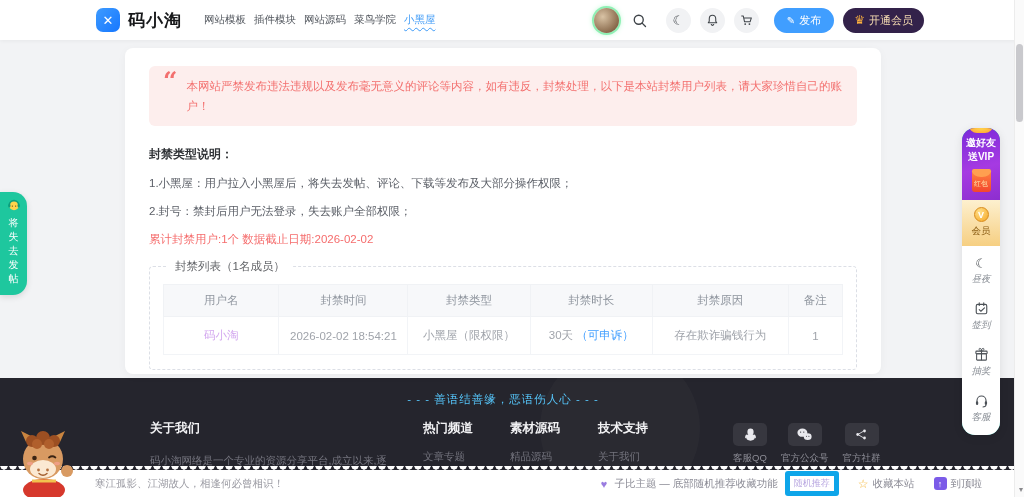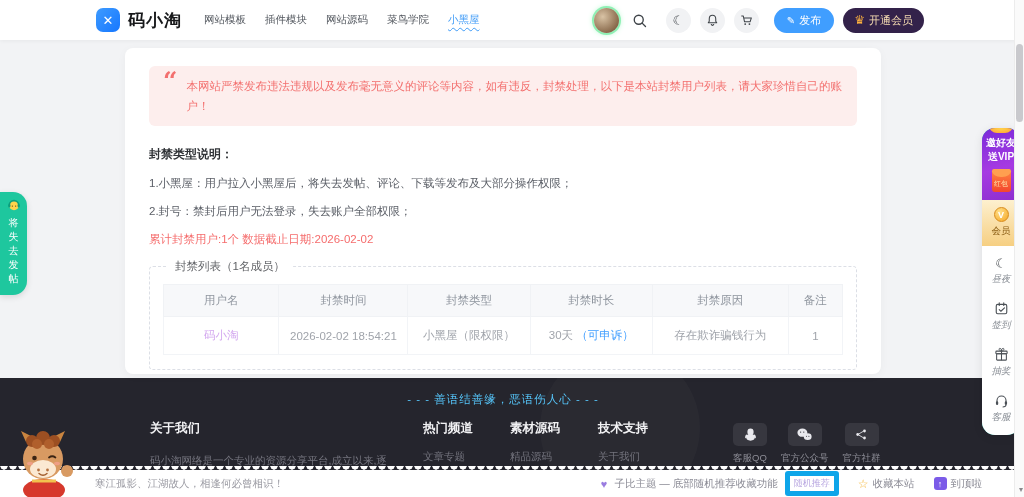--- a/index.html
+++ b/index.html
@@ -8,21 +8,21 @@
   .page { position:relative; width:1024px; height:497px; overflow:hidden; background:#f2f3f5; }
 
   
   .navbar { position:absolute; top:0; left:0; right:0; height:40px; background:#fff;
             display:flex; align-items:center; padding:0 100px 0 96px; z-index:20;
             box-shadow:0 1px 4px rgba(0,0,0,.05); }
   .logo { display:flex; align-items:center; gap:8px; }
   .logo-mark { width:24px; height:24px; border-radius:7px; background:linear-gradient(135deg,#3e9bff,#1677ff);
                color:#fff; font-weight:bold; font-size:13px; display:flex; align-items:center; justify-content:center; }
   .logo-text { font-size:17px; font-weight:800; color:#17181a; letter-spacing:1px; }
-  .menu { display:flex; gap:19px; margin-left:22px; }
+  .menu { display:flex; gap:8px; margin-left:22px; }
   .menu-item { font-size:10.5px; color:#50555c; cursor:pointer; white-space:nowrap; }
   .menu-item.active { color:#3f9bf7; text-decoration:underline; text-decoration-style:wavy;
                       text-decoration-color:#3f9bf7; text-decoration-thickness:1px; text-underline-offset:4px; }
   .nav-right { margin-left:auto; display:flex; align-items:center; gap:9px; }
   .avatar { width:25px; height:25px; border-radius:50%;
             background:radial-gradient(circle at 35% 35%, #d9c3a5, #8a6b4d 70%, #4e3b28);
             box-shadow:0 0 0 2px #8ff0b4, 0 0 6px #8ff0b4; margin-right:3px; }
   .nav-icon-plain { display:flex; align-items:center; justify-content:center; width:18px; height:18px; margin-right:8px; cursor:pointer; }
   .icon-circle { width:25px; height:25px; border-radius:50%; background:#f1f2f4; display:flex;
                  align-items:center; justify-content:center; cursor:pointer; }
@@ -56,21 +56,21 @@
   .closing { margin-top:22px; text-align:center; font-size:11.5px; color:#55c3f7; letter-spacing:1px; }
 
   
   .left-float { position:absolute; left:0; top:192px; width:27px; padding:6px 0 9px; background:#1ec79e;
                 border-radius:0 14px 14px 0; display:flex; flex-direction:column; align-items:center; gap:4px;
                 z-index:30; cursor:pointer; box-shadow:0 2px 6px rgba(0,0,0,.12); }
   .left-float-label { width:13px; font-size:10px; line-height:14px; color:#fff; text-align:center; word-break:break-all; }
 
   
   .rail { position:absolute; left:962px; top:128px; width:38px; z-index:30; border-radius:13px;
-          overflow:hidden; box-shadow:0 2px 10px rgba(0,0,0,.10); background:#14b8a6;margin-left:20px; }
+          overflow:hidden; box-shadow:0 2px 10px rgba(0,0,0,.10); background:#14b8a6; }
   .rail-invite { position:relative; background:linear-gradient(165deg,#7a2bd9,#a63ae2 55%,#8d2ecf);
                  padding:8px 0 8px; text-align:center; cursor:pointer; }
   .rail-invite::before { content:""; position:absolute; top:-3px; left:50%; transform:translateX(-50%);
                  width:24px; height:8px; background:radial-gradient(#ffd24d,#ff9f2e); border-radius:0 0 12px 12px; }
   .rail-invite-line { font-size:10px; font-weight:bold; color:#fff; line-height:14px; }
   .envelope { position:relative; width:19px; height:23px; margin:5px auto 0; border-radius:3px;
               background:linear-gradient(#ff8a42,#f4452e); }
   .envelope::before { content:""; position:absolute; top:0; left:0; right:0; height:8px;
               background:#ffa050; border-radius:3px 3px 60% 60% / 3px 3px 90% 90%; }
   .envelope-label { position:absolute; left:0; right:0; top:10px; font-size:7px; color:#ffe9b0; text-align:center; }

